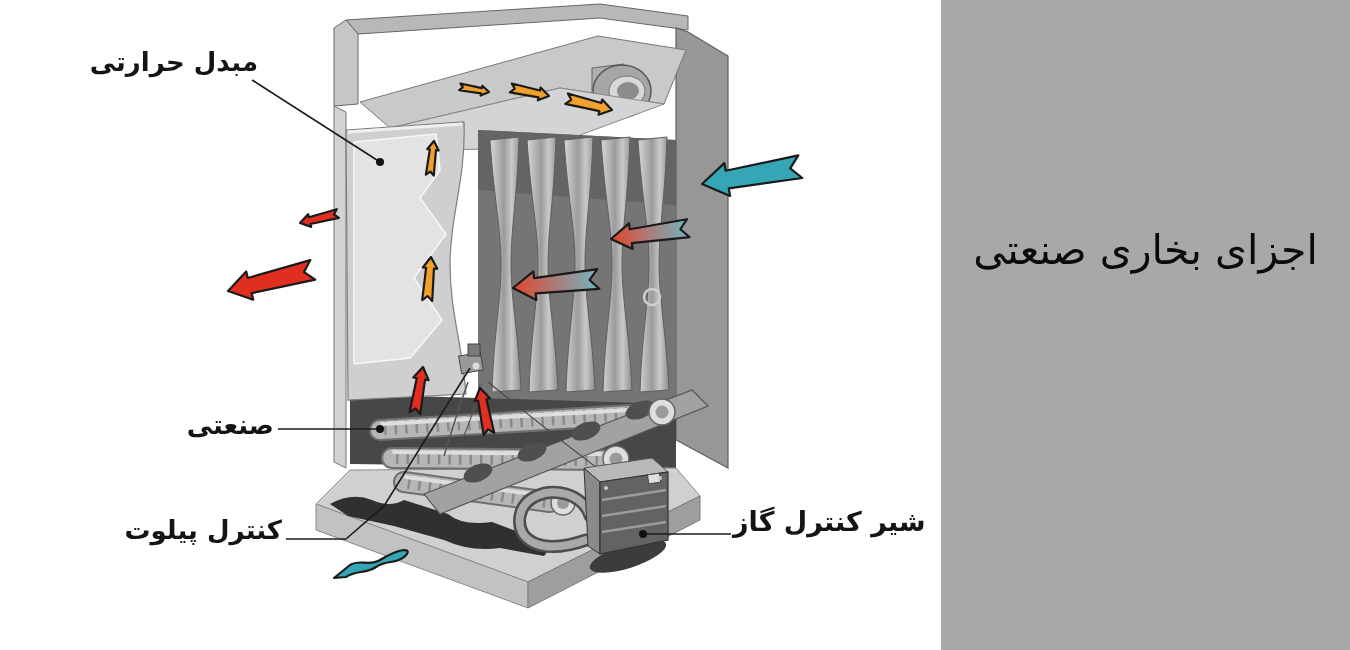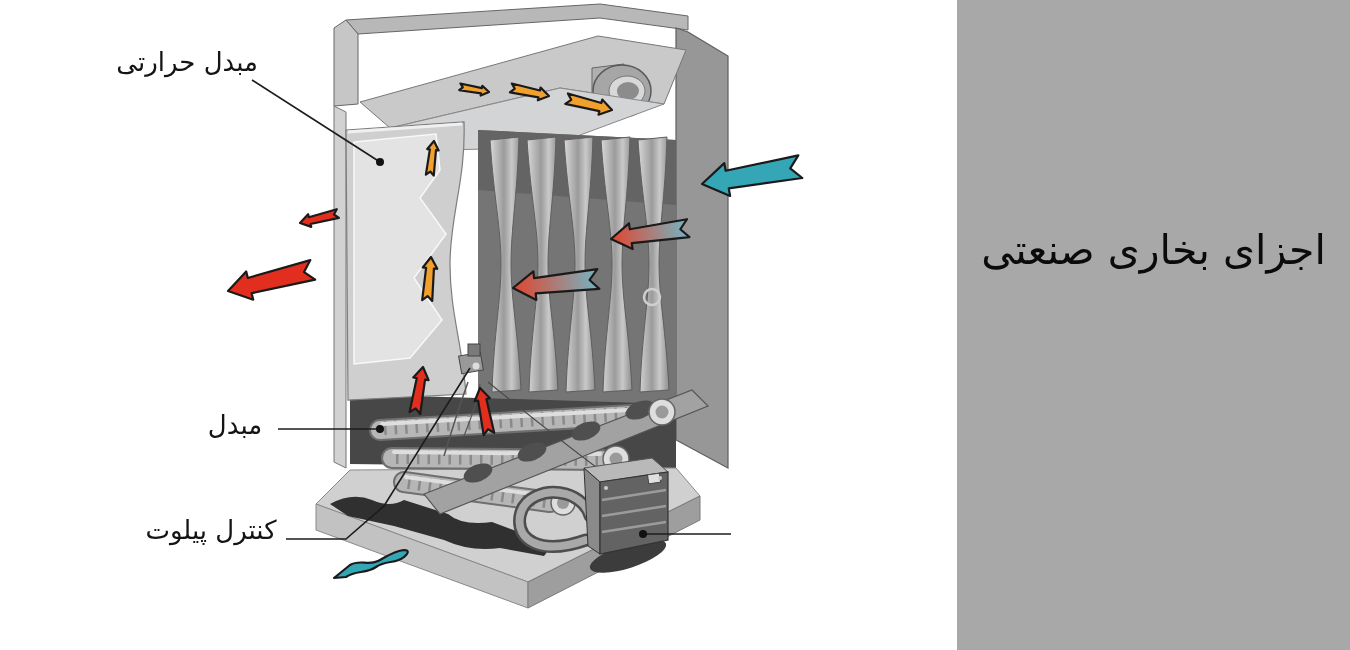--- a/index.html
+++ b/index.html
@@ -8,21 +8,21 @@
   .diagram-svg{position:absolute;left:0;top:0;}
   .side-panel{position:absolute;top:0;right:0;width:393px;height:650px;}
   .page-title{
     position:absolute;left:0;top:226px;width:100%;
     text-align:center;direction:rtl;
     font-size:41px;font-weight:400;letter-spacing:0px;
     white-space:nowrap;
   }
   .part-label{
     position:absolute;direction:rtl;white-space:nowrap;
-    font-weight:normal;font-size:26px;line-height:1.1;
+    font-weight:bold;font-size:26px;line-height:1.1;
   }
   .lbl-heat-exchanger{left:138px;top:48px;width:120px;text-align:center;}
   .lbl-burner{left:196px;top:411px;width:78px;text-align:center;}
   .lbl-oxy-pilot{left:140px;top:516px;width:142px;text-align:center;}
   .lbl-gas-valve{left:733px;top:507px;width:218px;text-align:left;font-size:27px;}
 </style>
 </head>
 <body>
 
 <div class="stage">
@@ -179,22 +179,23 @@
       <use href="#arr" fill="url(#gradRB)" transform="translate(513,288) rotate(-6) scale(1.1)"></use>
       <use href="#arr" transform="translate(702,184) rotate(-10) scale(1.28)" fill="#35a6b6"></use>
       <use href="#arr" transform="translate(423,367) rotate(100) scale(0.6)" fill="#e22e1f"></use>
       <use href="#arr" transform="translate(480,388) rotate(79) scale(0.6)" fill="#e22e1f"></use>
       <path d="M334,578 L350,565 C360,559 368,566 378,561 C386,557 394,551 404,550 C410,550 408,554 404,557 C396,564 386,560 376,567 C366,574 356,570 346,577 Z" fill="#35a6b6"></path>
     </g>
   </svg>
 
   <div class="part-label lbl-heat-exchanger" style="color: rgb(20, 20, 20);">مبدل حرارتی</div>
 
-  <div class="part-label lbl-burner" style="color: rgb(20, 20, 20);">مبدل</div>
+  <div class="part-label lbl-burner" style="color: rgb(20, 20, 20);">صنعتی</div>
 
   <div class="part-label lbl-oxy-pilot" style="color: rgb(20, 20, 20);">کنترل پیلوت</div>
 
-
-  <div class="side-panel" style="background-color: rgb(168, 168, 168);">
+  <div class="part-label lbl-gas-valve" style="color: rgb(20, 20, 20);">شیر کنترل گاز</div>
+
+  <div class="side-panel" style="background-color: rgb(168, 168, 168); padding-left: 16px;">
     <div class="page-title" style="color: rgb(11, 11, 11);">اجزای بخاری صنعتی</div>
   </div>
 
 </div>
 
 </body></html>

